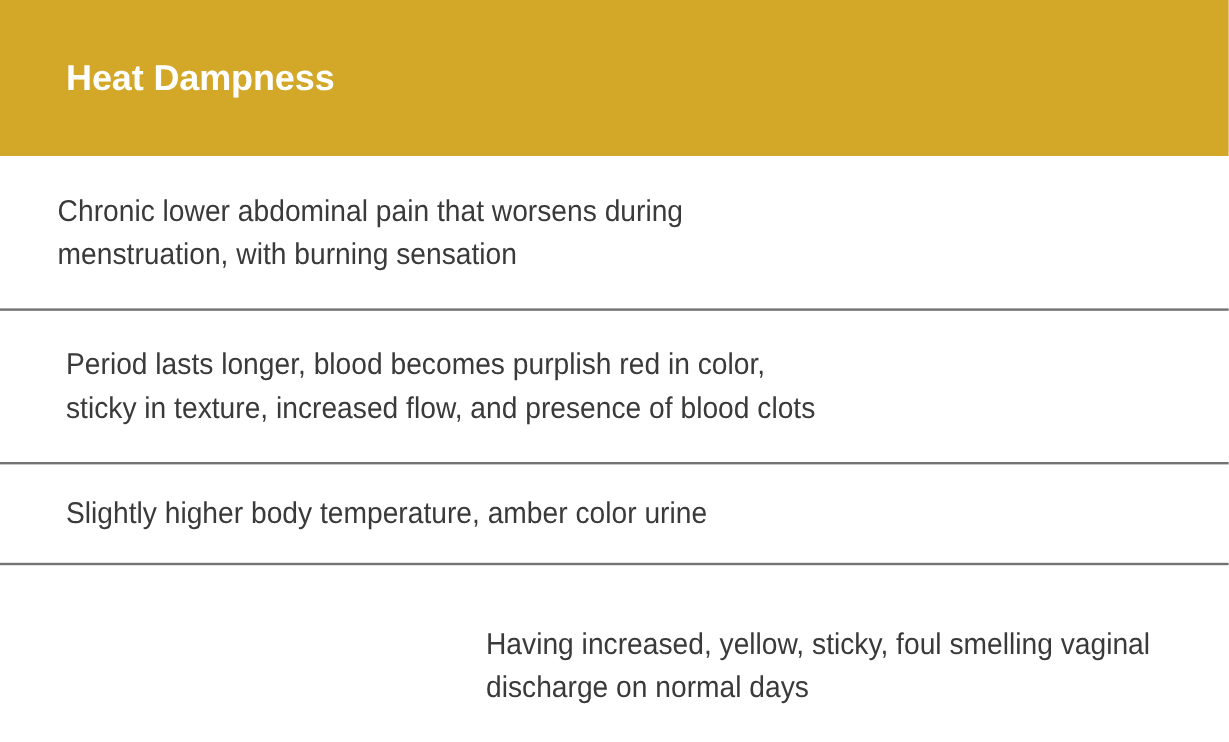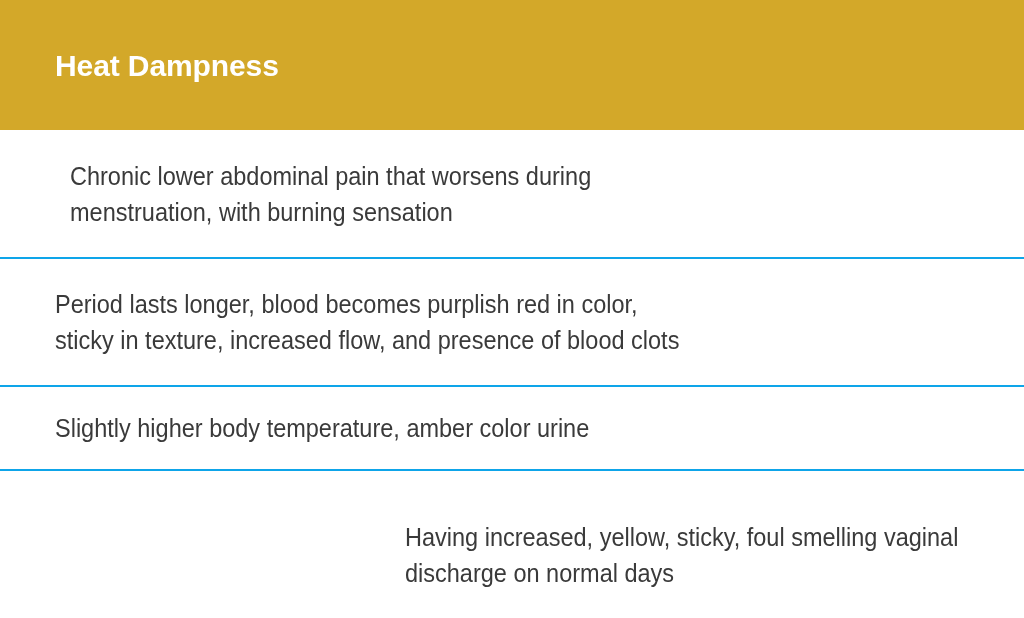--- a/index.html
+++ b/index.html
@@ -55,24 +55,24 @@
   .row {
     box-sizing: border-box;
     display: flex;
     align-items: center;
     background: #ffffff;
     padding-left: 55px;
     padding-right: 30px;
   }
 
   .row-divider {
-    border-top: 2px solid #0ea5e9;
+    border-top: 2px solid #737373;
   }
 
-  .row-0 { height: 127px; padding-left: 70px; }
+  .row-0 { height: 127px; padding-left: 48px; }
   .row-1 { height: 128px; }
   .row-2 { height: 84px; }
   .row-3 { height: 170px; justify-content: flex-end; }
 
   .row-text {
     color: #3a3a3a;
     font-size: 25px;
     line-height: 36px;
     font-weight: normal;
     font-family: "Liberation Sans", "DejaVu Sans", sans-serif;

